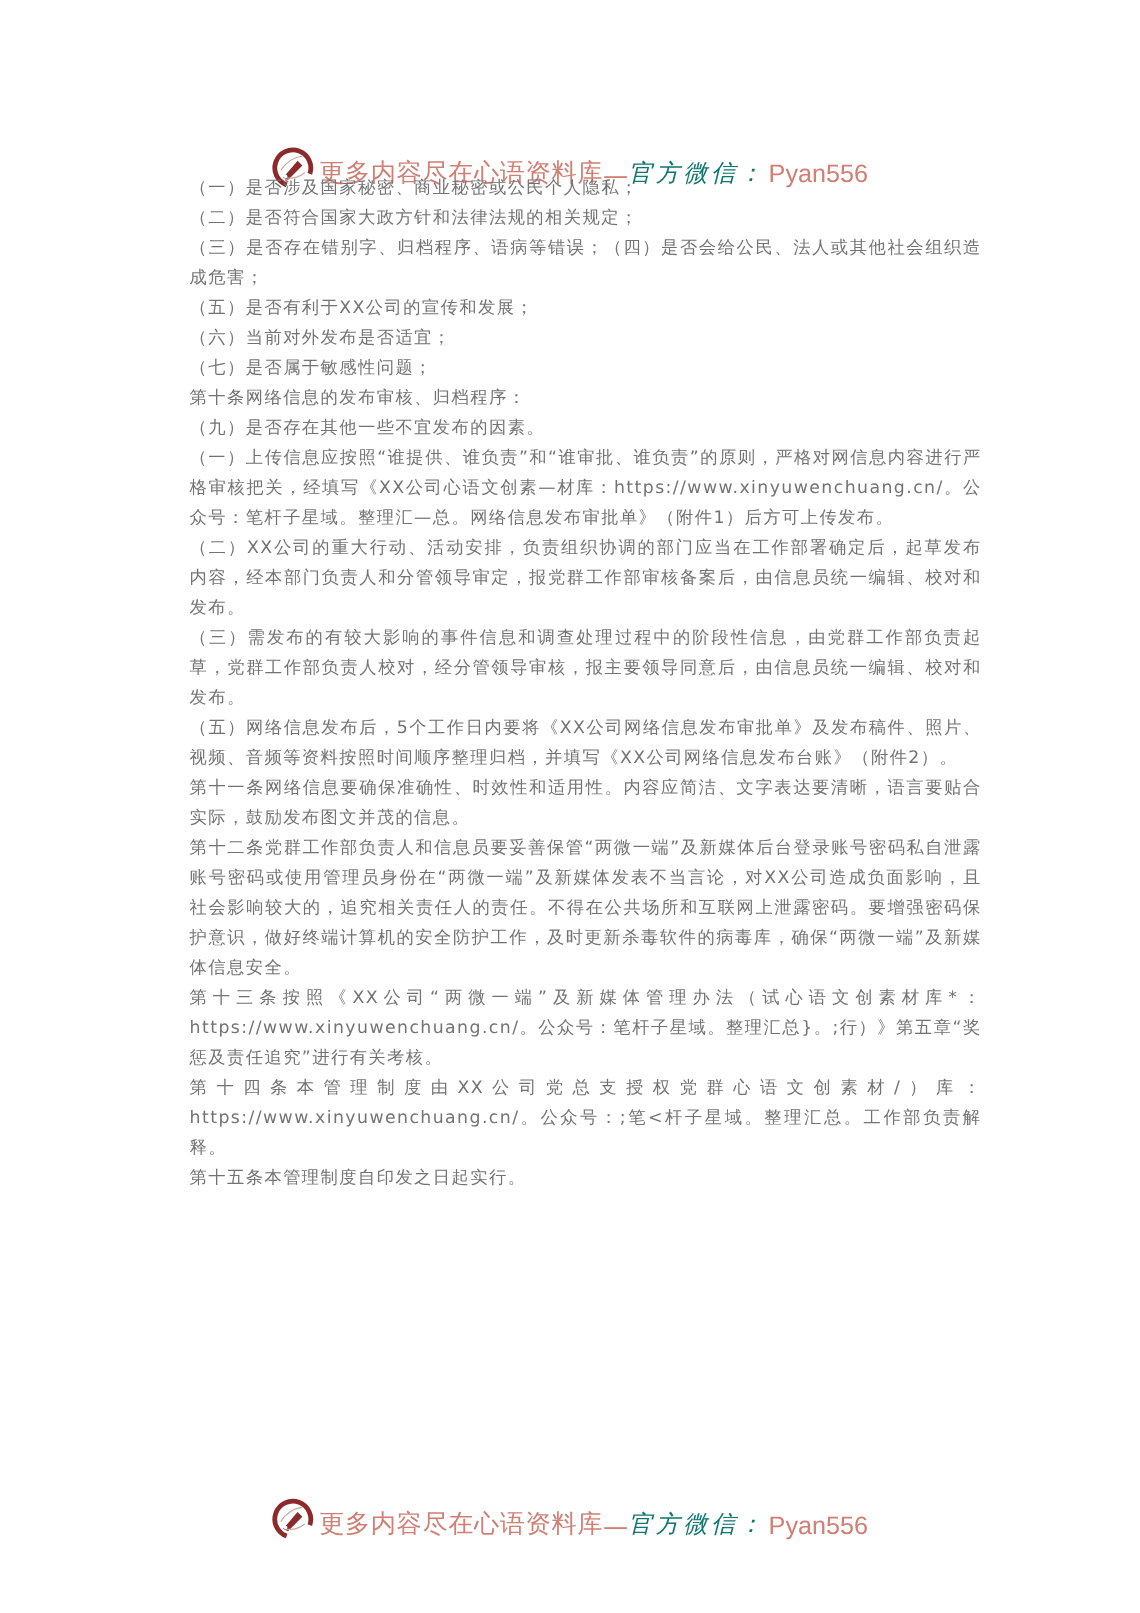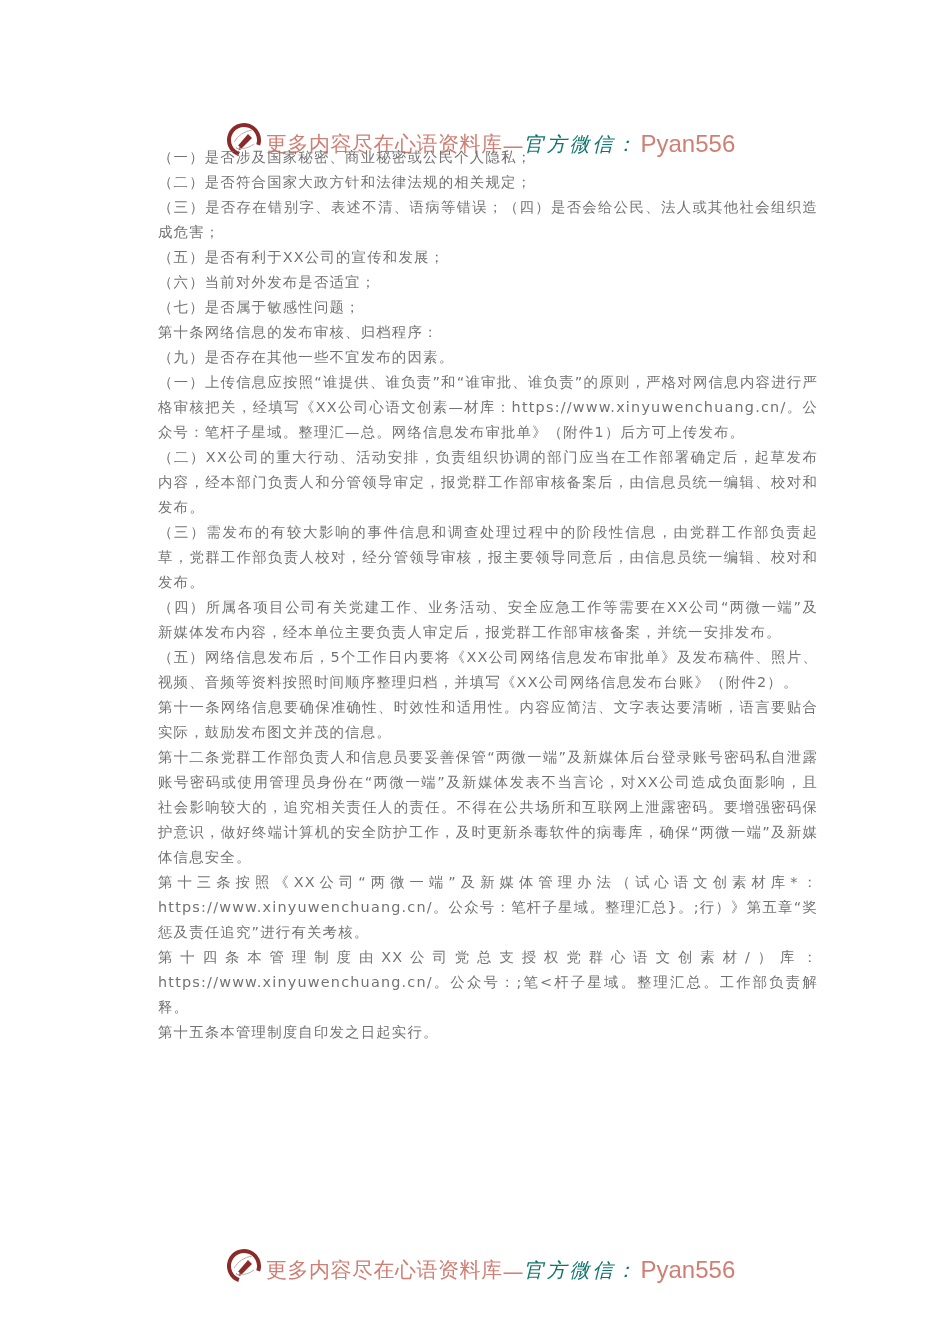--- a/index.html
+++ b/index.html
@@ -6,21 +6,21 @@
   body { width: 950px; height: 1344px; position: relative; overflow: hidden;
          font-family: "DejaVu Sans", sans-serif; color: #222; }
   .banner { position: absolute; left: 226px; width: 500px; height: 40px;
             display: flex; align-items: flex-end; white-space: nowrap; margin-top: 34px; }
   .banner.top { top: 84px; }
   .banner.bottom { top: 1210px; }
   .logo { width: 36px; height: 36px; margin-right: 4px; flex: 0 0 36px; }
   .b-red { color: #cf7f74; font-family: "DejaVu Serif", serif; font-size: 21px; letter-spacing: 0.5px; }
   .b-dash { color: #cf7f74; font-size: 21px; }
   .b-gray { color: #0f766e; font-family: "DejaVu Serif", serif; font-size: 20px; letter-spacing: 3px; font-style: italic; }
-  .b-id { color: #cf7f74; font-family: "Liberation Sans", sans-serif; font-size: 24px; margin-left: 2px; }
+  .b-id { color: #cf7f74; font-family: "Liberation Sans", sans-serif; font-size: 21px; margin-left: 2px; }
   .content { position: absolute; left: 146px; top: 145px; width: 660px;
              font-size: 14.4px; line-height: 25px; color: #737373; margin-left: 12px; }
   .content p { margin: 0; text-align: justify; text-align-last: left; letter-spacing: 1.2px; }
 </style>
 </head>
 <body>
 
 <div class="banner top">
   <svg class="logo" viewBox="0 0 36 36">
     <circle cx="18" cy="18" r="15" fill="none" stroke="#8b2a2a" stroke-width="4" stroke-dasharray="70 25" transform="rotate(110 18 18)"></circle>
@@ -31,30 +31,29 @@
   </svg>
   <span class="b-red">更多内容尽在心语资料库</span>
   <span class="b-dash">—</span>
   <span class="b-gray">官方微信：</span>
   <span class="b-id">Pyan556</span>
 </div>
 
 <div class="content">
   <p>（一）是否涉及国家秘密、商业秘密或公民个人隐私；</p>
   <p>（二）是否符合国家大政方针和法律法规的相关规定；</p>
-  <p>（三）是否存在错别字、表述不清、语病等错误；（四）是否会给公民、法人或其他社会组织造成危害；</p>
+  <p>（三）是否存在错别字、归档程序、语病等错误；（四）是否会给公民、法人或其他社会组织造成危害；</p>
   <p>（五）是否有利于XX公司的宣传和发展；</p>
   <p>（六）当前对外发布是否适宜；</p>
   <p>（七）是否属于敏感性问题；</p>
   <p>第十条网络信息的发布审核、归档程序：</p>
   <p>（九）是否存在其他一些不宜发布的因素。</p>
   <p>（一）上传信息应按照“谁提供、谁负责”和“谁审批、谁负责”的原则，严格对网信息内容进行严格审核把关，经填写《XX公司心语文创素—材库：https://www.xinyuwenchuang.cn/。公众号：笔杆子星域。整理汇—总。网络信息发布审批单》（附件1）后方可上传发布。</p>
   <p>（二）XX公司的重大行动、活动安排，负责组织协调的部门应当在工作部署确定后，起草发布内容，经本部门负责人和分管领导审定，报党群工作部审核备案后，由信息员统一编辑、校对和发布。</p>
   <p>（三）需发布的有较大影响的事件信息和调查处理过程中的阶段性信息，由党群工作部负责起草，党群工作部负责人校对，经分管领导审核，报主要领导同意后，由信息员统一编辑、校对和发布。</p>
-  <p>（四）所属各项目公司有关党建工作、业务活动、安全应急工作等需要在XX公司“两微一端”及新媒体发布内容，经本单位主要负责人审定后，报党群工作部审核备案，并统一安排发布。</p>
   <p>（五）网络信息发布后，5个工作日内要将《XX公司网络信息发布审批单》及发布稿件、照片、视频、音频等资料按照时间顺序整理归档，并填写《XX公司网络信息发布台账》（附件2）。</p>
   <p>第十一条网络信息要确保准确性、时效性和适用性。内容应简洁、文字表达要清晰，语言要贴合实际，鼓励发布图文并茂的信息。</p>
   <p>第十二条党群工作部负责人和信息员要妥善保管“两微一端”及新媒体后台登录账号密码私自泄露账号密码或使用管理员身份在“两微一端”及新媒体发表不当言论，对XX公司造成负面影响，且社会影响较大的，追究相关责任人的责任。不得在公共场所和互联网上泄露密码。要增强密码保护意识，做好终端计算机的安全防护工作，及时更新杀毒软件的病毒库，确保“两微一端”及新媒体信息安全。</p>
   <p>第十三条按照《XX公司“两微一端”及新媒体管理办法（试心语文创素材库*：https://www.xinyuwenchuang.cn/。公众号：笔杆子星域。整理汇总}。;行）》第五章“奖惩及责任追究”进行有关考核。</p>
   <p>第十四条本管理制度由XX公司党总支授权党群心语文创素材/）库：https://www.xinyuwenchuang.cn/。公众号：;笔&lt;杆子星域。整理汇总。工作部负责解释。</p>
   <p>第十五条本管理制度自印发之日起实行。</p>
 </div>
 
 <div class="banner bottom">
   <svg class="logo" viewBox="0 0 36 36">

